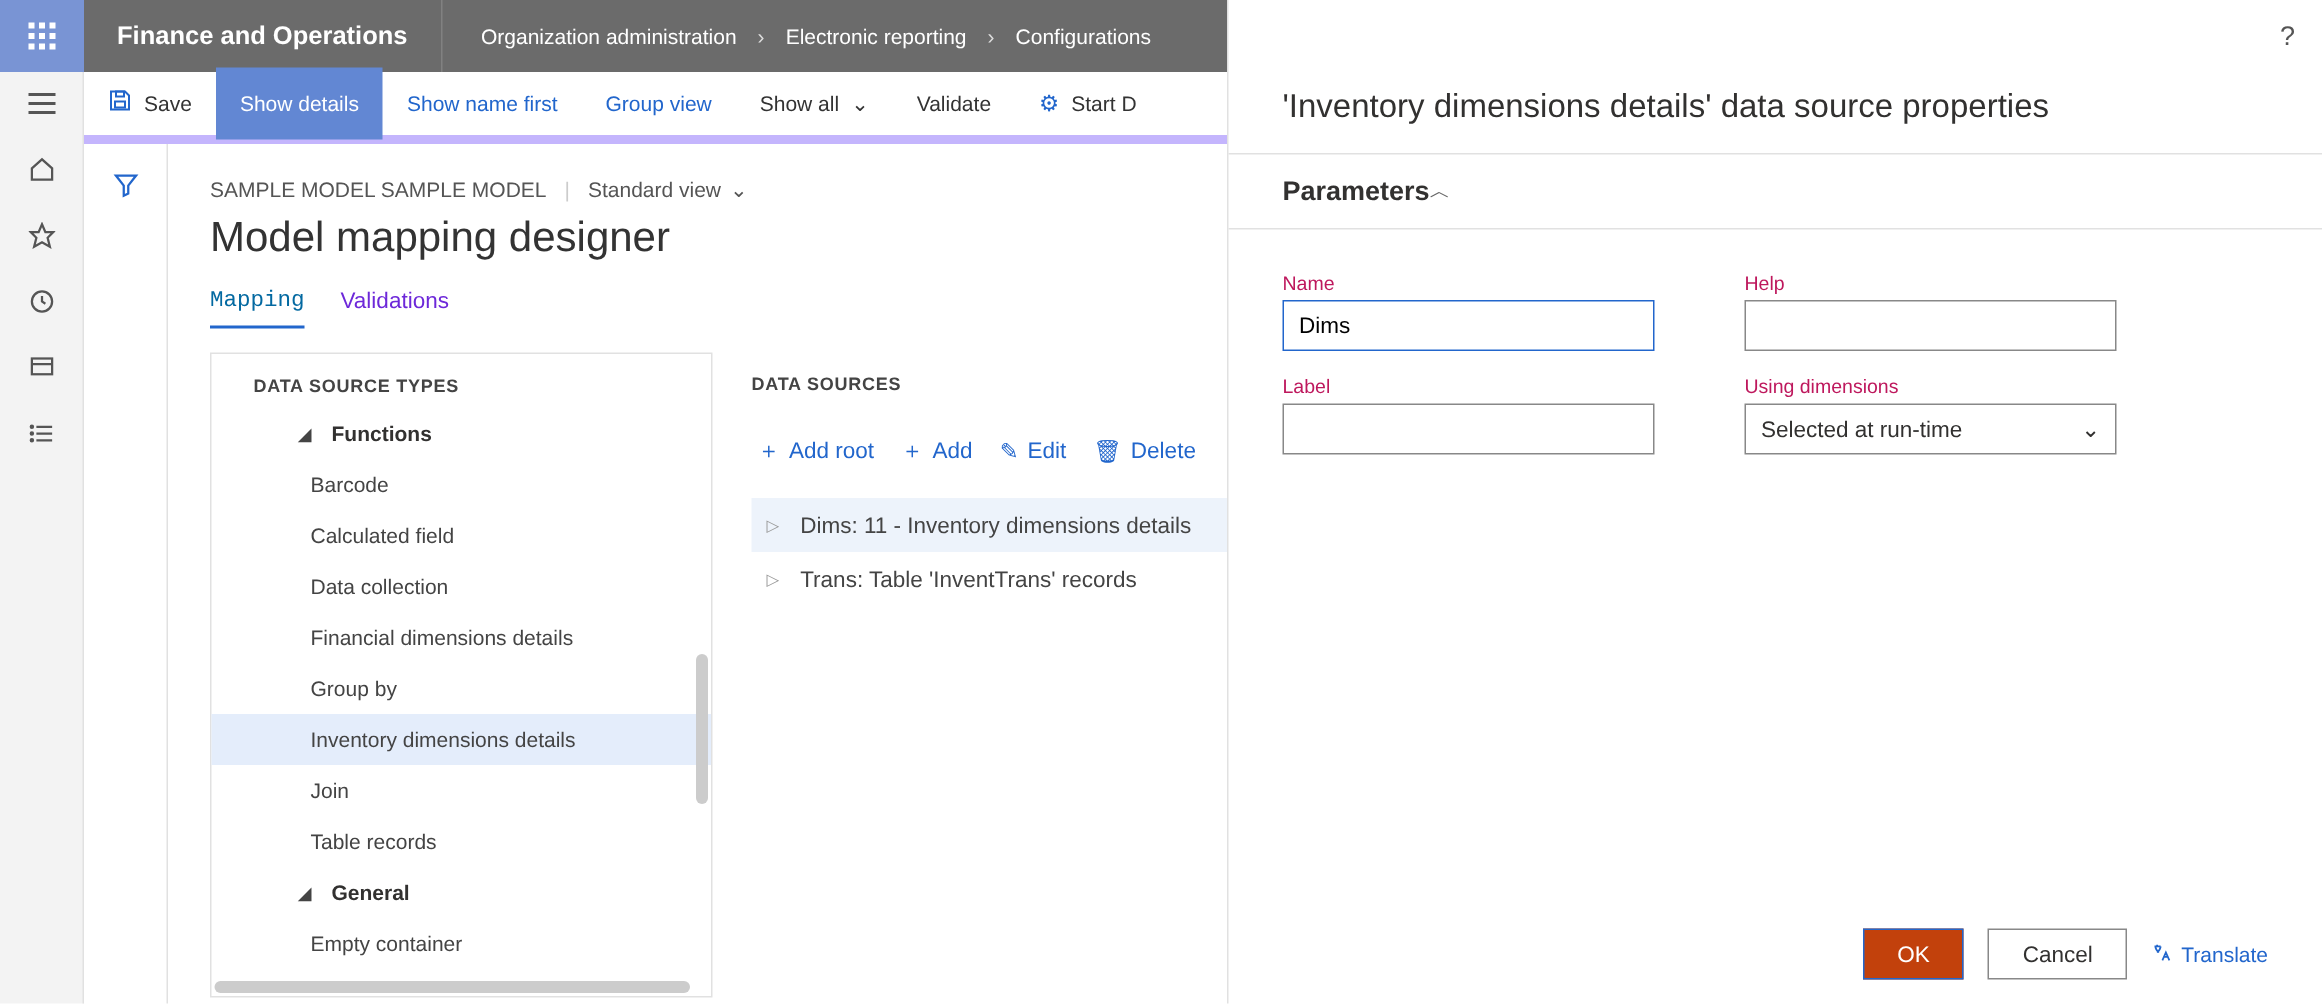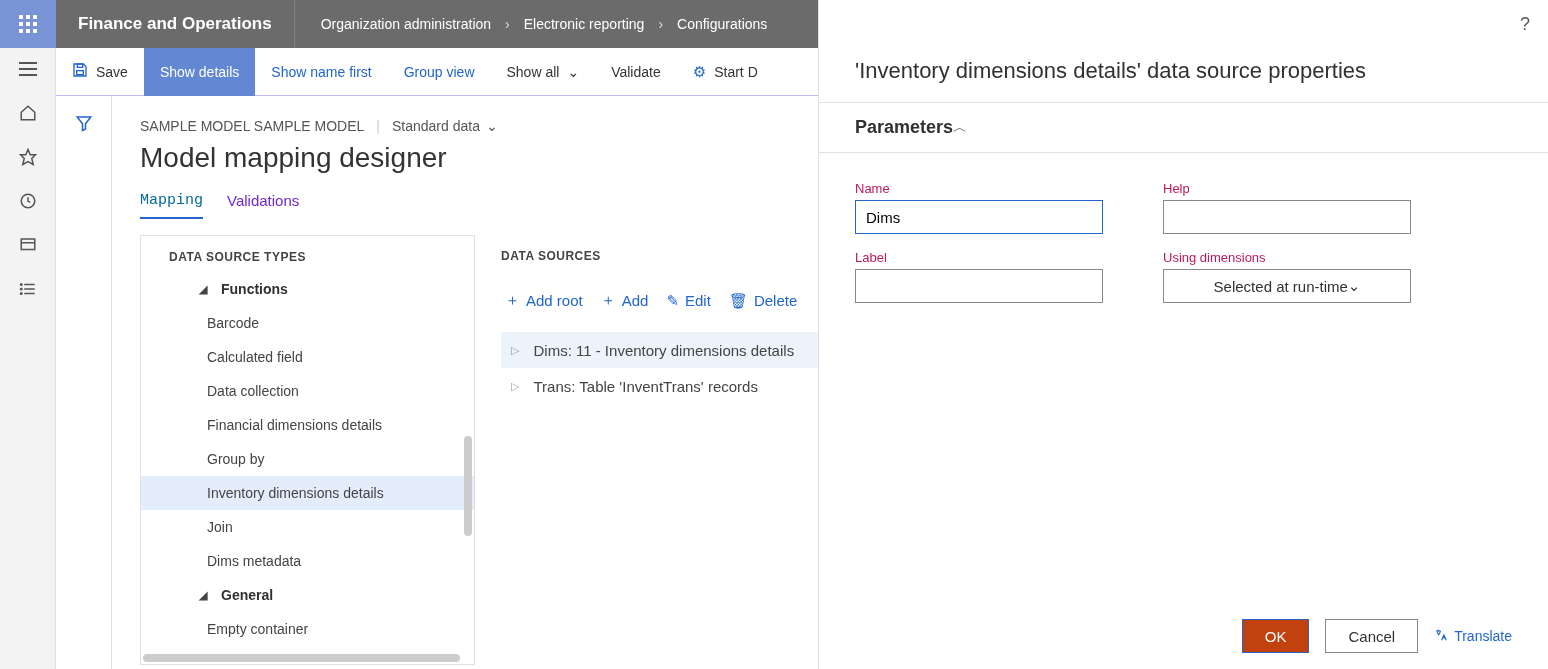--- a/index.html
+++ b/index.html
@@ -13,21 +13,21 @@
   }
   .waffle-dots { display: grid; grid-template-columns: repeat(3, 4px); grid-template-rows: repeat(3, 4px); gap: 3px; }
   .waffle-dots span { width: 4px; height: 4px; background: #fff; }
   .app-title { padding: 0 22px; font-size: 17px; font-weight: 600; }
   .app-title-sep { width:1px; height: 48px; background: rgba(255,255,255,0.15); }
   .breadcrumb { display: flex; align-items: center; gap: 14px; padding-left: 26px; font-size: 14px; }
   .breadcrumb .chev { font-size: 14px; color: #ddd; }
   .hdr-spacer { flex: 1; }
   
   .actionbar {
-    display: flex; align-items: center; height: 48px; border-bottom: 1px solid #c4b5fd; background: #fff;
+    display: flex; align-items: center; height: 48px; border-bottom: 6px solid #c4b5fd; background: #fff;
     position: absolute; top:48px; left:56px; right:0;
   }
   .ab-btn {
     display: flex; align-items: center; padding: 0 16px; height: 48px; gap: 8px; font-size: 14px; color: #2266cc; cursor: pointer;
   }
   .ab-btn.dark { color: #333; }
   .ab-btn.active { background: #6287D3; color: #fff; }
   .ab-btn .icon { font-size: 15px; }
   
   .leftrail {
@@ -84,21 +84,21 @@
   .pane-sec { border-top:1px solid #e1e1e1; border-bottom:1px solid #e1e1e1; padding:14px 36px; display:flex; align-items:center; }
   .pane-sec-title { font-size:18px; font-weight:600;}
   .chev-up { color:#666;}
   .form { display:flex; gap:60px; padding: 28px 36px;}
   .form-col { display:flex; flex-direction:column; gap:16px;}
   .field label { font-size:13px; color:#be185d; display:block; margin-bottom:4px;}
   .field input, .field .select {
     width:248px; height:34px; border:1px solid #888; padding:0 10px; font-size:15px; background:#fff;
   }
   .field input.focus { border:1px solid #2266cc;}
-  .field .select { display:flex; align-items:center; justify-content:center;}
+  .field .select { display:flex; align-items:center; justify-content:space-between;}
   .pane-footer {
     position:absolute; bottom:16px; right:36px; display:flex; align-items:center; gap:16px;
   }
   .btn { height:34px; padding:0 22px; border:1px solid #888; background:#fff; font-size:15px; cursor:pointer; display:flex; align-items:center;}
   .btn.primary { background:#c2410c; color:#fff; border-color:#2266cc;}
   .translate { color:#2266cc; display:flex; align-items:center; gap:6px; cursor:pointer;}
 </style>
 </head>
 <body>
 
@@ -209,21 +209,21 @@
         <polygon points="3,4 21,4 14,13 14,20 10,22 10,13"></polygon>
       </svg>
   </div>
 </div>
 
 <div class="main">
   <div class="crumb2">
     <span>SAMPLE MODEL SAMPLE MODEL</span>
     <span class="sep">|</span>
     <span class="viewdrop">
-      <span>Standard data</span>
+      <span>Standard view</span>
       <span>⌄</span>
     </span>
   </div>
   <div class="page-title">Model mapping designer</div>
   <div class="tabs">
     <div class="tab active">Mapping</div>
     <div class="tab">Validations</div>
   </div>
   <div class="columns">
     <div class="col col1">
@@ -248,21 +248,21 @@
         <div class="tree-row l3">
             <span>Group by</span>
           </div>
         <div class="tree-row l3 sel">
             <span>Inventory dimensions details</span>
           </div>
         <div class="tree-row l3">
             <span>Join</span>
           </div>
         <div class="tree-row l3">
-            <span>Dims metadata</span>
+            <span>Table records</span>
           </div>
         <div class="tree-row l2">
           <span class="caret">◢</span>
           <span>General</span>
         </div>
         <div class="tree-row l3">
             <span>Empty container</span>
           </div>
       </div>
       <div class="scrollbar"></div>

